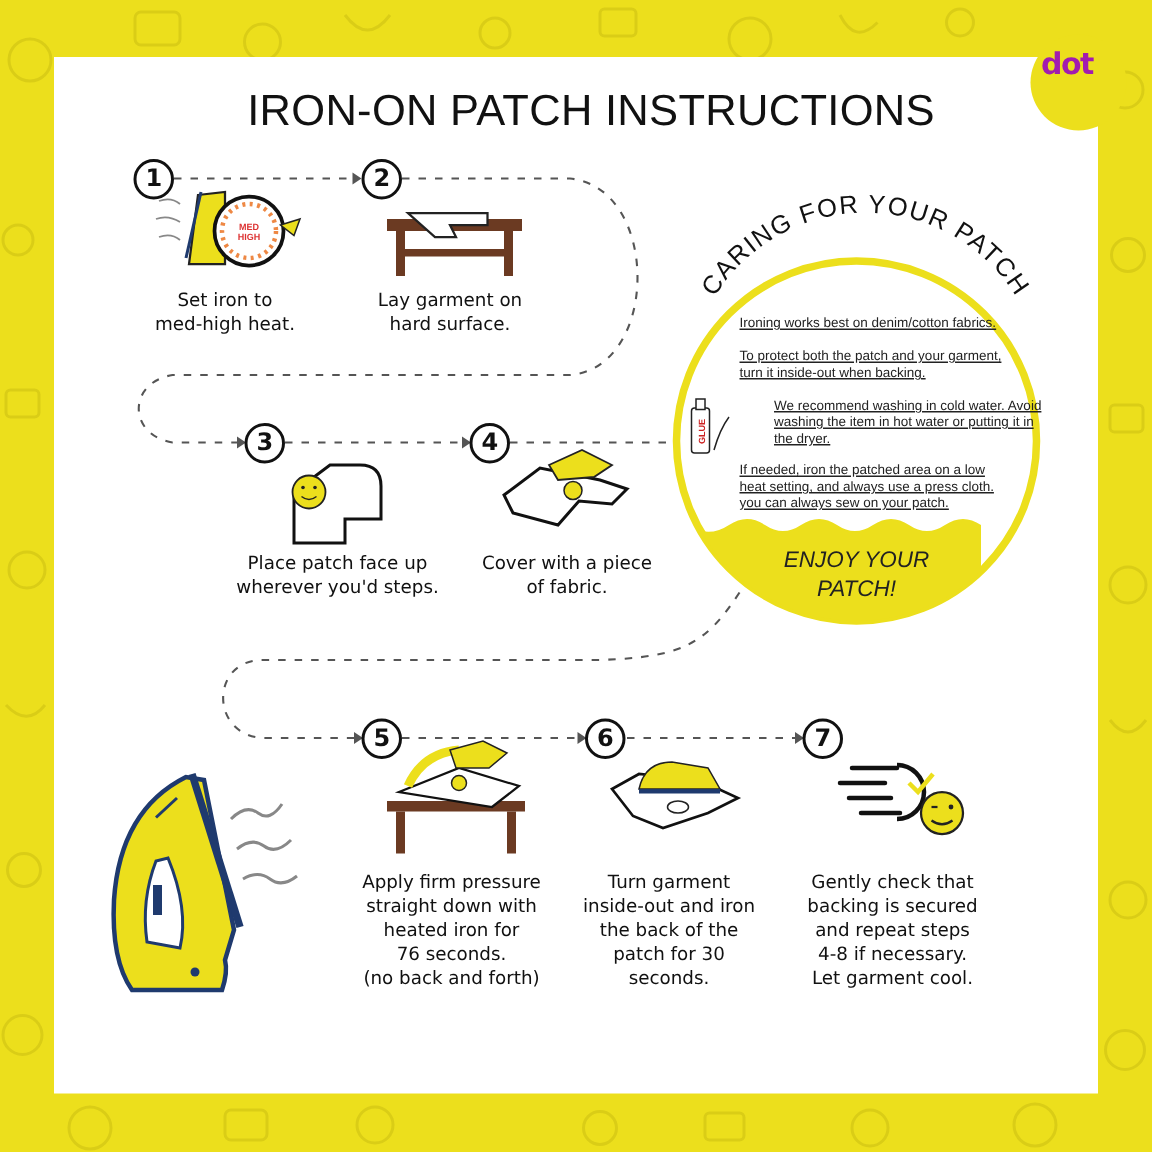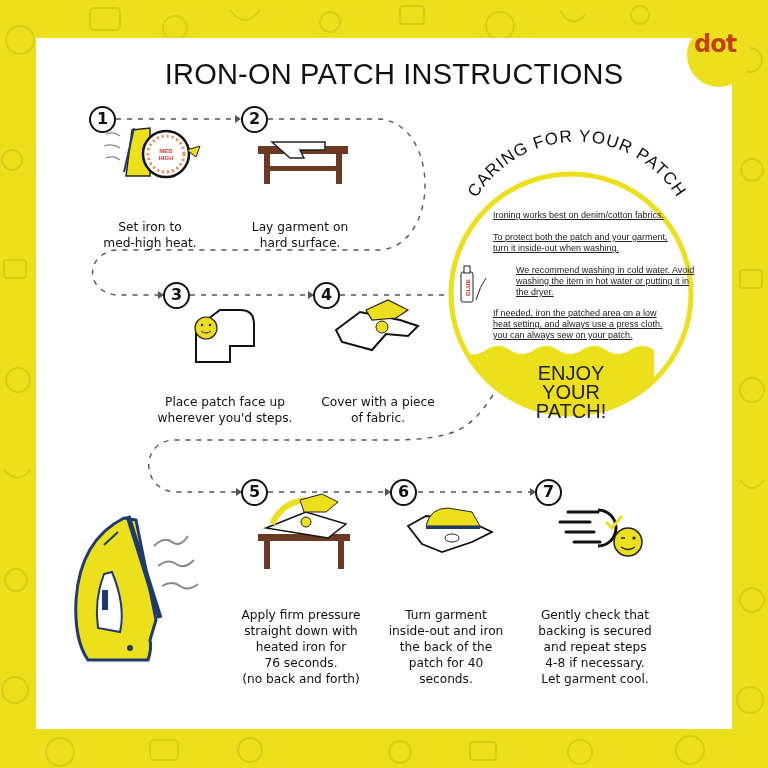--- a/index.html
+++ b/index.html
@@ -1,26 +1,26 @@
 <!DOCTYPE html>
 <html><head>
 <meta charset="utf-8">
 <style>
   html, body { margin:0; padding:0; }
   body { width:768px; height:768px; position:relative; overflow:hidden; background:#ecdf1c; font-family:"Liberation Sans", sans-serif; }
   .bg-pattern { position:absolute; inset:0; opacity:0.18; }
   .panel { position:absolute; left:36px; top:38px; width:696px; height:691px; background:#ffffff; }
   .logo-blob { position:absolute; left:687px; top:23px; width:64px; height:64px; border-radius:50%; background:#ecdf1c; }
-  .logo-text { position:absolute; left:694px; top:30px; font-family:"DejaVu Sans", sans-serif; font-weight:bold; font-size:24px; color:#c2410c; letter-spacing:-1px; }
+  .logo-text { position:absolute; left:694px; top:30px; font-family:"DejaVu Sans", sans-serif; font-weight:bold; font-size:20px; color:#a21caf; letter-spacing:-1px; }
   .title { position:absolute; left:0; width:768px; top:58px; text-align:center; font-size:29px; color:#111; letter-spacing:0.2px;padding-left:10px; }
   .step-num { position:absolute; width:24px; height:24px; border:2.5px solid #111; border-radius:50%; box-sizing:border-box; width:27px; height:27px; text-align:center; line-height:22px; font-family:"DejaVu Sans", sans-serif; font-weight:bold; font-size:16px; color:#111; background:#fff; }
-  .caption { position:absolute; text-align:center; font-family:"DejaVu Sans", sans-serif; font-size:12.2px; line-height:16px; color:#111; white-space:pre-line;margin-top:27px; }
+  .caption { position:absolute; text-align:center; font-family:"DejaVu Sans", sans-serif; font-size:12.2px; line-height:16px; color:#111; white-space:pre-line; }
   svg.paths { position:absolute; left:0; top:0; }
   .care-text { position:absolute; font-family:"Liberation Sans", sans-serif; font-size:9px; line-height:11px; color:#222;text-decoration:underline; }
-  .enjoy { position:absolute; left:510px; top:364px; width:122px; text-align:center; font-size:20px; line-height:19px; color:#222; }
+  .enjoy { position:absolute; left:510px; top:364px; width:122px; text-align:center; font-style:italic; font-size:15px; line-height:19px; color:#222; }
 </style>
 </head>
 <body>
 
 <svg class="bg-pattern" width="768" height="768">
   <g fill="none" stroke="#8a7d00" stroke-width="2">
     <circle cx="20" cy="40" r="14"></circle>
       <rect x="90" y="8" width="30" height="22" rx="4"></rect>
     <circle cx="175" cy="28" r="12"></circle>
       <path d="M230 10 q15 20 30 0"></path>
@@ -195,26 +195,26 @@
 <div class="caption" style="left:298px;top:367px;width:160px">Cover with a piece
 of fabric.</div>
 <div class="caption" style="left:226px;top:580px;width:150px">Apply firm pressure
 straight down with
 heated iron for
 76 seconds.
 (no back and forth)</div>
 <div class="caption" style="left:386px;top:580px;width:120px">Turn garment
 inside-out and iron
 the back of the
-patch for 40
+patch for 30
 seconds.</div>
 <div class="caption" style="left:530px;top:580px;width:130px">Gently check that
 backing is secured
 and repeat steps
 4-8 if necessary.
 Let garment cool.</div>
 
 <div class="care-text" style="left:493px;top:210px;width:185px">Ironing works best on denim/cotton fabrics.</div>
-<div class="care-text" style="left:493px;top:232px;width:180px">To protect both the patch and your garment, turn it inside-out when washing.</div>
+<div class="care-text" style="left:493px;top:232px;width:180px">To protect both the patch and your garment, turn it inside-out when backing.</div>
 <div class="care-text" style="left:516px;top:265px;width:185px">We recommend washing in cold water. Avoid washing the item in hot water or putting it in the dryer.</div>
 <div class="care-text" style="left:493px;top:308px;width:170px">If needed, iron the patched area on a low heat setting, and always use a press cloth. you can always sew on your patch.</div>
 <div class="enjoy" style="white-space:pre-line">ENJOY YOUR
 PATCH!</div>
 
 </body></html>

